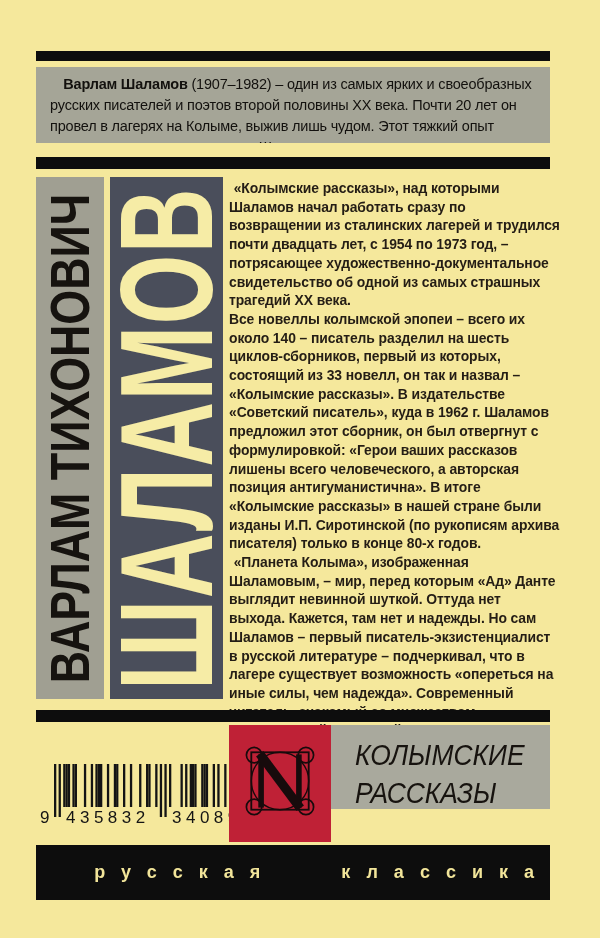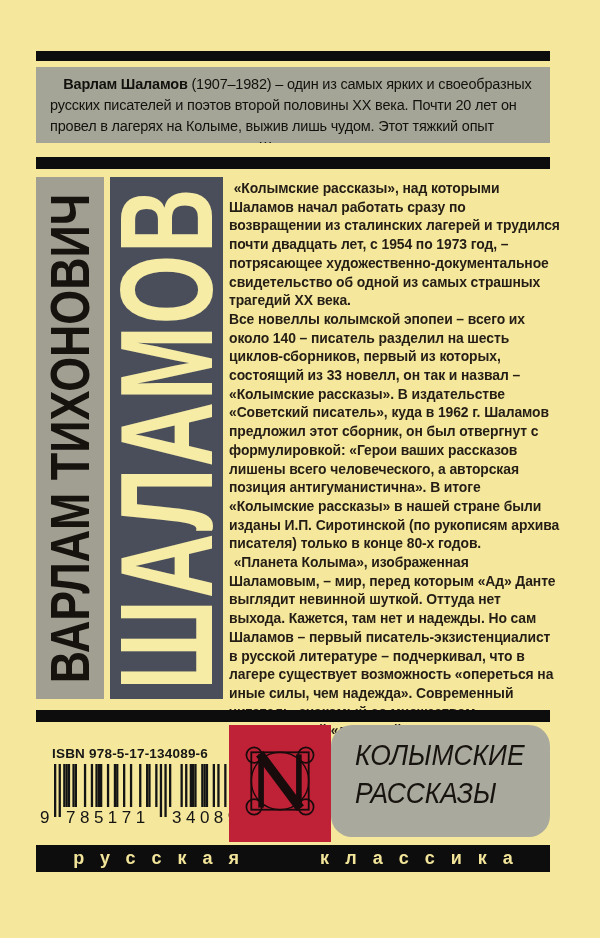--- a/index.html
+++ b/index.html
@@ -55,32 +55,32 @@
   .bdigits{position:absolute; font-size:17px; color:#141414; top:808px; white-space:nowrap;}
   #bd-first{left:40px;}
   #bd-left{left:66px; letter-spacing:4.5px;}
   #bd-right{left:172px; letter-spacing:4.5px;}
   #bd-tail{left:277px;}
 
   
   #logo-box{position:absolute; left:229px; top:725px; width:102px; height:117px; background:#bf2136;
             display:flex; align-items:flex-start; justify-content:center;}
   #logo-box svg{margin-top:21px;}
-  #title-box{position:absolute; left:331px; top:725px; width:219px; height:112px; background:#a9a99d; overflow:hidden;border-radius:21px;}
+  #title-box{position:absolute; left:331px; top:725px; width:219px; height:84px; background:#a9a99d; overflow:hidden;}
   .title-line{
     font-style:italic; font-size:30px; line-height:38px; color:#17130f;
     transform:scaleX(0.88); transform-origin:left top; white-space:nowrap;
     margin-left:24px; font-weight:normal;
   }
   #title-line1{margin-top:11px;}
 
   
   #series-bar{
-    position:absolute; left:36px; top:845px; width:514px; height:27px; background:#0d0d0d;
-    display:flex; align-items:center; justify-content:center;
+    position:absolute; left:36px; top:845px; width:514px; height:55px; background:#0d0d0d;
+    display:flex; align-items:center; justify-content:flex-end;
   }
   #series-bar span{
     color:#f2e59a; font-size:18px; font-weight:bold;
     letter-spacing:16px; word-spacing:44px; text-indent:16px; white-space:nowrap;
   }
 </style>
 </head>
 <body>
 
 <div id="cover">
@@ -106,21 +106,20 @@
   <div id="annotation">
     <div class="ann-inner">
       <p class="q">«Колымские рассказы», над которыми Шаламов начал работать сразу по возвращении из сталинских лагерей и трудился почти двадцать лет, с 1954 по 1973 год, – потрясающее художественно-документальное свидетельство об одной из самых страшных трагедий XX века.</p>
       <p>Все новеллы колымской эпопеи – всего их около 140 – писатель разделил на шесть циклов-сборников, первый из которых, состоящий из 33 новелл, он так и назвал – «Колымские рассказы». В издательстве «Советский писатель», куда в 1962 г. Шаламов предложил этот сборник, он был отвергнут с формулировкой: «Герои ваших рассказов лишены всего человеческого, а авторская позиция антигуманистична». В итоге «Колымские рассказы» в нашей стране были изданы И.П. Сиротинской (по рукописям архива писателя) только в конце 80-х годов.</p>
       <p class="q">«Планета Колыма», изображенная Шаламовым, – мир, перед которым «Ад» Данте выглядит невинной шуткой. Оттуда нет выхода. Кажется, там нет и надежды. Но сам Шаламов – первый писатель-экзистенциалист в русской литературе – подчеркивал, что в лагере существует возможность «опереться на иные силы, чем надежда». Современный читатель, знакомый со множеством произведений «лагерной» литературы и свободный от политизированных штампов, может по достоинству оценить глубокое художественное своеобразие рассказов Шаламова.</p>
     </div>
   </div>
 
   <div id="low-rule" class="rule"></div>
 
-  <div id="isbn-label">ISBN 978-5-17-134089-6</div>
 
   <svg id="barcode" width="222" height="53">
       <rect x="0.0" y="0" width="2.3" height="53" fill="#141414"></rect>
       <rect x="4.6" y="0" width="2.3" height="53" fill="#141414"></rect>
       <rect x="9.2" y="0" width="2.3" height="43" fill="#141414"></rect>
       <rect x="11.5" y="0" width="2.3" height="43" fill="#141414"></rect>
       <rect x="13.8" y="0" width="2.3" height="43" fill="#141414"></rect>
       <rect x="18.4" y="0" width="2.3" height="43" fill="#141414"></rect>
       <rect x="20.7" y="0" width="2.3" height="43" fill="#141414"></rect>
       <rect x="29.9" y="0" width="2.3" height="43" fill="#141414"></rect>
@@ -155,21 +154,21 @@
       <rect x="181.7" y="0" width="2.3" height="43" fill="#141414"></rect>
       <rect x="184.0" y="0" width="2.3" height="43" fill="#141414"></rect>
       <rect x="188.6" y="0" width="2.3" height="43" fill="#141414"></rect>
       <rect x="195.5" y="0" width="2.3" height="43" fill="#141414"></rect>
       <rect x="200.1" y="0" width="2.3" height="43" fill="#141414"></rect>
       <rect x="211.6" y="0" width="2.3" height="53" fill="#141414"></rect>
       <rect x="216.2" y="0" width="2.3" height="53" fill="#141414"></rect>
     </svg>
 
   <span id="bd-first" class="bdigits">9</span>
-  <span id="bd-left" class="bdigits">785171</span>
+  <span id="bd-left" class="bdigits">435832</span>
   <span id="bd-right" class="bdigits">340896</span>
   <span id="bd-tail" class="bdigits">&gt;</span>
 
   <div id="logo-box">
     <svg width="70" height="70" viewBox="0 0 100 100">
       <g stroke="#170b0c" fill="none">
         <rect x="9" y="9" width="82" height="82" stroke-width="2.6"></rect>
         <circle cx="50" cy="50" r="41" stroke-width="2"></circle>
         <circle cx="13" cy="13" r="11" stroke-width="2.4"></circle>
         <circle cx="87" cy="13" r="11" stroke-width="2.4"></circle>

